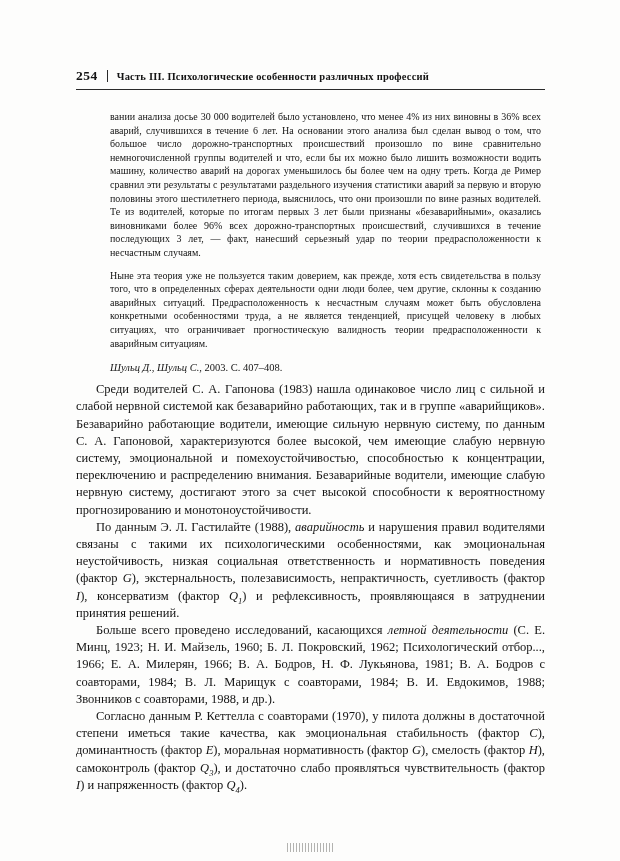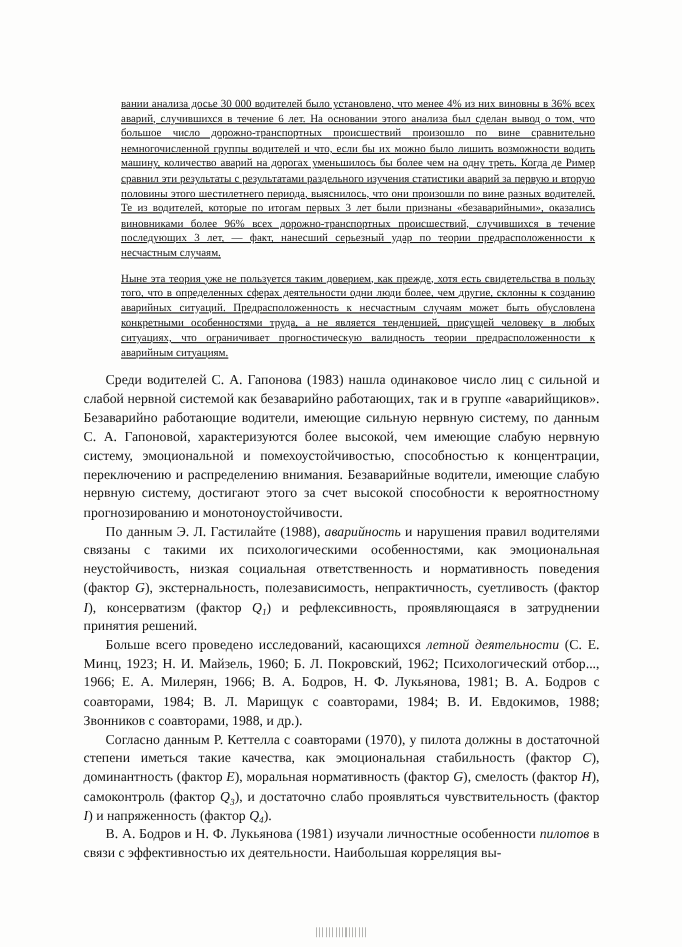--- a/index.html
+++ b/index.html
@@ -41,21 +41,21 @@
     font-size: 10.5px;
     letter-spacing: 0.2px;
   }
   
   .quote-block {
     margin: 20px 4px 0 34px;
     font-size: 10px;
     line-height: 13.6px;
     text-align: justify;
   }
-  .quote-block p { margin: 0 0 9px 0; text-decoration: underline; }
+  .quote-block p { margin: 0 0 9px 0; }
   .quote-attribution {
     margin: 12px 4px 0 34px;
     font-size: 10.5px;
     text-align: left;
   }
   
   .body-text {
     margin-top: 8px;
     font-size: 12.5px;
     line-height: 17.2px;
@@ -74,30 +74,35 @@
     width: 46px; height: 9px;
     background: repeating-linear-gradient(90deg, #9a9a97 0 1px, transparent 1px 3px);
     opacity: 0.75;
   }
 </style>
 </head>
 <body>
 
 <div class="page">
 
+  <div class="page-header">
+    <span class="page-number">254</span>
+    <span class="header-sep"></span>
+    <span class="section-title">Часть III. Психологические особенности различных профессий</span>
+  </div>
 
   <div class="quote-block">
     <p>вании анализа досье 30 000 водителей было установлено, что менее 4% из них виновны в 36% всех аварий, случившихся в течение 6 лет. На основании этого анализа был сделан вывод о том, что большое число дорожно-транспортных происшествий произошло по вине сравнительно немногочисленной группы водителей и что, если бы их можно было лишить возможности водить машину, количество аварий на дорогах уменьшилось бы более чем на одну треть. Когда де Ример сравнил эти результаты с результатами раздельного изучения статистики аварий за первую и вторую половины этого шестилетнего периода, выяснилось, что они произошли по вине разных водителей. Те из водителей, которые по итогам первых 3 лет были признаны «безаварийными», оказались виновниками более 96% всех дорожно-транспортных происшествий, случившихся в течение последующих 3 лет, — факт, нанесший серьезный удар по теории предрасположенности к несчастным случаям.</p>
     <p>Ныне эта теория уже не пользуется таким доверием, как прежде, хотя есть свидетельства в пользу того, что в определенных сферах деятельности одни люди более, чем другие, склонны к созданию аварийных ситуаций. Предрасположенность к несчастным случаям может быть обусловлена конкретными особенностями труда, а не является тенденцией, присущей человеку в любых ситуациях, что ограничивает прогностическую валидность теории предрасположенности к аварийным ситуациям.</p>
   </div>
 
+  <div class="quote-attribution"><span style="font-style: italic;">Шульц Д., Шульц С.</span><span>, 2003. С. 407–408.</span></div>
 
   <div class="body-text">
     <p><span>Среди водителей С. А. Гапонова (1983) нашла одинаковое число лиц с сильной и слабой нервной системой как безаварийно работающих, так и в группе «аварийщиков». Безаварийно работающие водители, имеющие сильную нервную систему, по данным С. А. Гапоновой, характеризуются более высокой, чем имеющие слабую нервную систему, эмоциональной и помехоустойчивостью, способностью к концентрации, переключению и распределению внимания. Безаварийные водители, имеющие слабую нервную систему, достигают этого за счет высокой способности к вероятностному прогнозированию и монотоноустойчивости.</span></p>
     <p><span>По данным Э. Л. Гастилайте (1988), </span><span style="font-style: italic;">аварийность</span><span> и нарушения правил водителями связаны с такими их психологическими особенностями, как эмоциональная неустойчивость, низкая социальная ответственность и нормативность поведения (фактор </span><span style="font-style: italic;">G</span><span>), экстернальность, полезависимость, непрактичность, суетливость (фактор </span><span style="font-style: italic;">I</span><span>), консерватизм (фактор </span><span style="font-style: italic;">Q</span><sub style="font-style: italic;">1</sub><span>) и рефлексивность, проявляющаяся в затруднении принятия решений.</span></p>
     <p><span>Больше всего проведено исследований, касающихся </span><span style="font-style: italic;">летной деятельности</span><span> (С. Е. Минц, 1923; Н. И. Майзель, 1960; Б. Л. Покровский, 1962; Психологический отбор..., 1966; Е. А. Милерян, 1966; В. А. Бодров, Н. Ф. Лукьянова, 1981; В. А. Бодров с соавторами, 1984; В. Л. Марищук с соавторами, 1984; В. И. Евдокимов, 1988; Звонников с соавторами, 1988, и др.).</span></p>
     <p><span>Согласно данным Р. Кеттелла с соавторами (1970), у пилота должны в достаточной степени иметься такие качества, как эмоциональная стабильность (фактор </span><span style="font-style: italic;">C</span><span>), доминантность (фактор </span><span style="font-style: italic;">E</span><span>), моральная нормативность (фактор </span><span style="font-style: italic;">G</span><span>), смелость (фактор </span><span style="font-style: italic;">H</span><span>), самоконтроль (фактор </span><span style="font-style: italic;">Q</span><sub style="font-style: italic;">3</sub><span>), и достаточно слабо проявляться чувствительность (фактор </span><span style="font-style: italic;">I</span><span>) и напряженность (фактор </span><span style="font-style: italic;">Q</span><sub style="font-style: italic;">4</sub><span>).</span></p>
-    <p><span>В. А. Бодров и Н. Ф. Лукьянова (1981) изучали личностные особенности </span><span style="font-style: italic;">пилотов</span><span> в связи с эффективностью их деятельности. Наибольшая корреляция вы-</span></p>
   </div>
 
   <div class="barcode-mark"></div>
 
 </div>
 
 </body></html>

